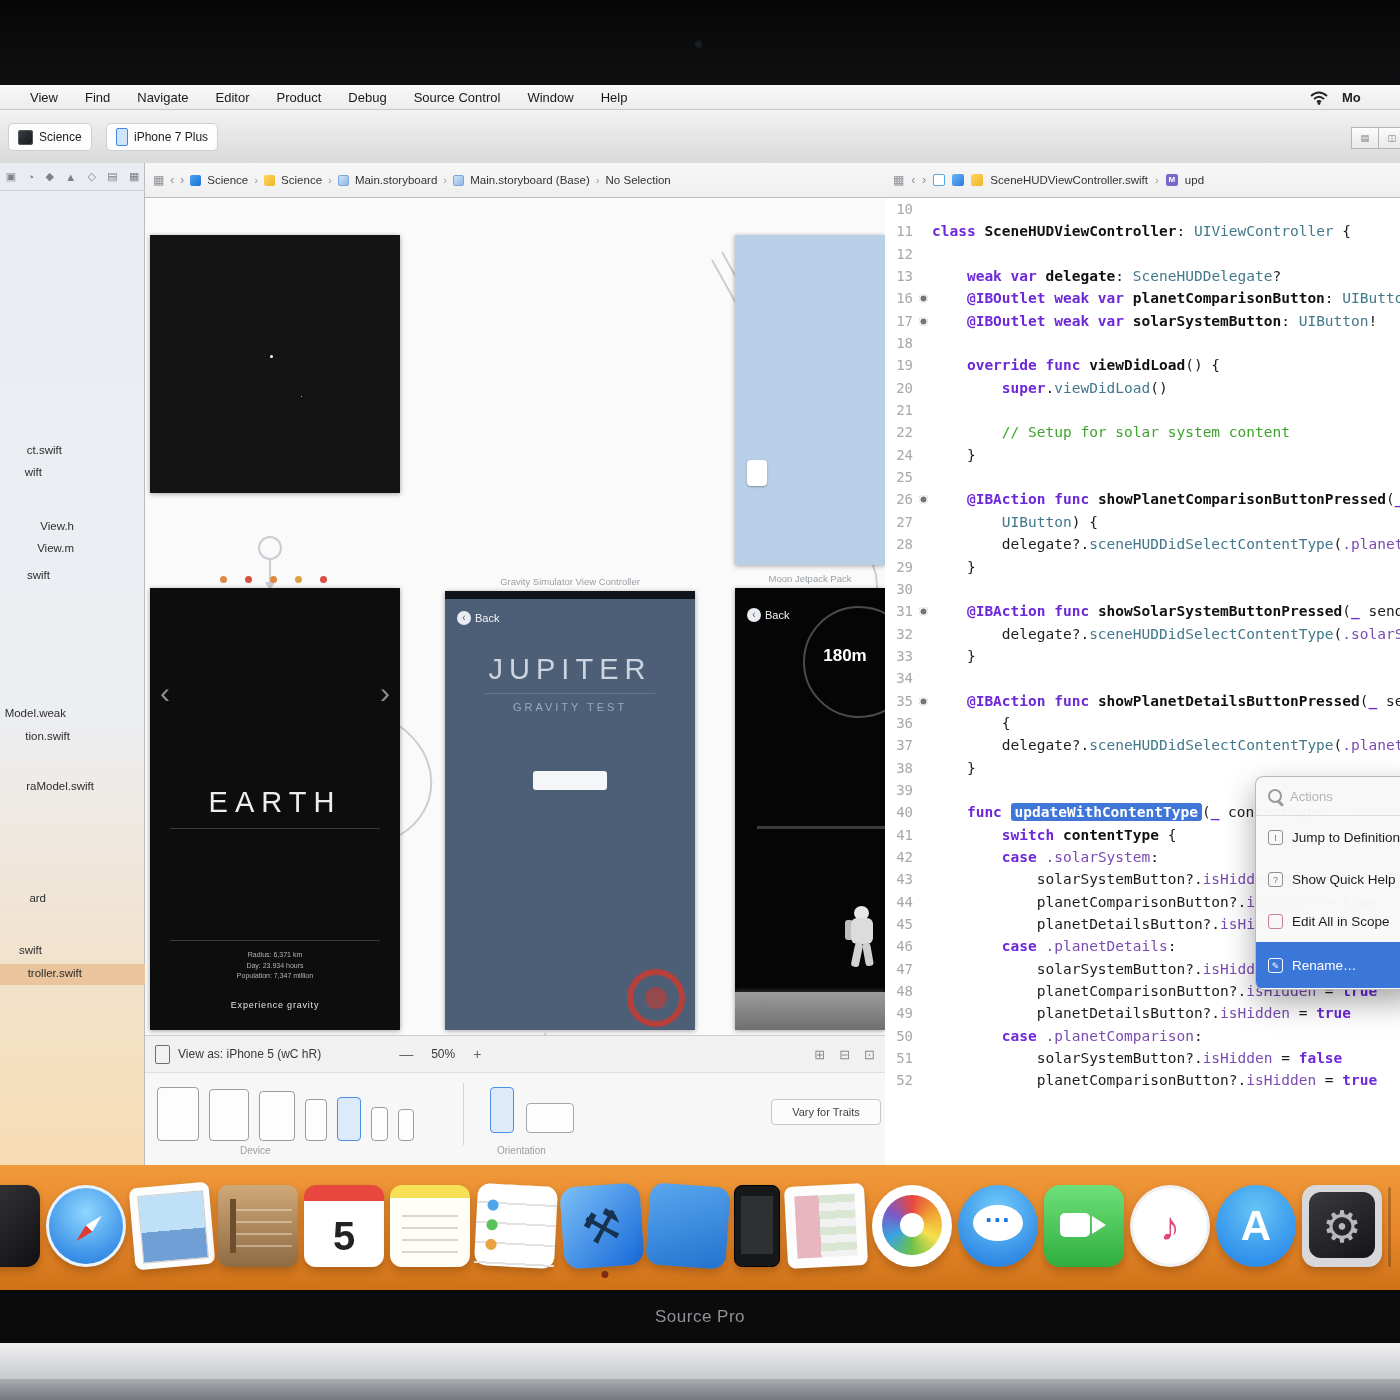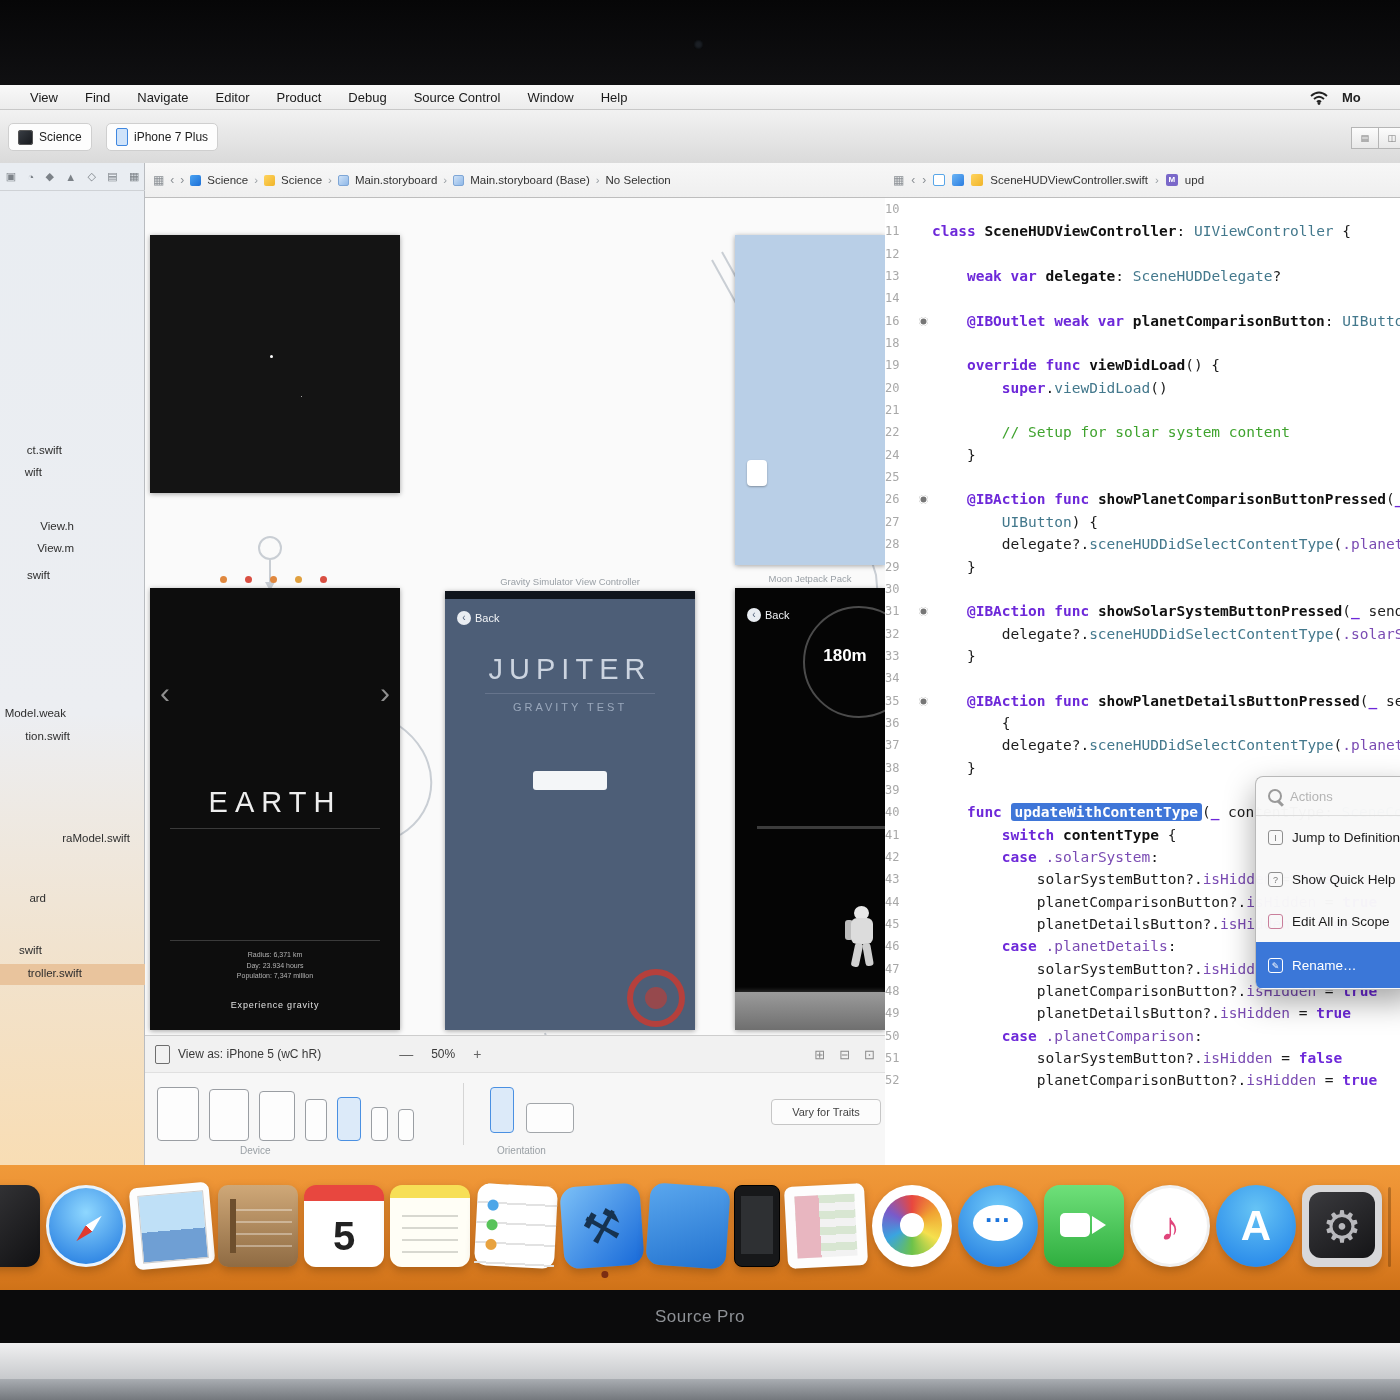--- a/index.html
+++ b/index.html
@@ -131,21 +131,21 @@
         border-bottom:1px solid #bdbdbd;display:flex;align-items:center;gap:7px;padding:0 8px;box-sizing:border-box;
         font-size:11.5px;color:#333;white-space:nowrap;overflow:hidden}
   .sq{width:12px;height:12px;border-radius:2px;display:inline-block}
   .sq-split{background:#fff;border:1.5px solid #58a6e8;box-sizing:border-box}
   .sq-doc{background:linear-gradient(135deg,#6cb5f5,#2a7de0)}
   .sq-folder{background:linear-gradient(135deg,#ffd45e,#f0b429)}
   .sq-sym{background:#7a68c9;color:#fff;font-size:8px;text-align:center;line-height:12px;font-weight:bold}
   .code{position:absolute;left:0;top:35px;width:515px;height:967px;overflow:hidden;
         font-family:"DejaVu Sans Mono","Liberation Mono",monospace}
   .code-line{display:flex;height:22.35px;line-height:22.35px;white-space:pre}
-  .ln{width:28px;flex:none;text-align:left;padding-right:3px;font-size:12px;color:#a8a8a8}
+  .ln{width:28px;flex:none;text-align:right;padding-right:3px;font-size:14px;color:#a8a8a8}
   .well{width:16px;flex:none;position:relative}
   .well.on::after{content:"";position:absolute;left:3px;top:7px;width:9px;height:9px;border-radius:50%;
         background:#767676;box-shadow:0 0 0 1.5px #fff inset}
   .src{font-size:14.5px;flex:none}
   .tk-k{color:#6d28d9;font-weight:700}
   .tk-t{color:#43788c}
   .tk-f{color:#111;font-weight:600}
   .tk-c{color:#3fa32e}
   .tk-p{color:#7a4bb3}
   .tk-n{color:#1c1c1c}
@@ -305,21 +305,21 @@
         </div>
         <div class="nav-row" style="top: 403px;">
           <span class="nav-label" style="right: 95px;">swift</span>
         </div>
         <div class="nav-row" style="top: 541px;">
           <span class="nav-label" style="right: 79px;">Model.weak</span>
         </div>
         <div class="nav-row" style="top: 564px;">
           <span class="nav-label" style="right: 75px;">tion.swift</span>
         </div>
-        <div class="nav-row" style="top: 666px; margin-left: 36px;">
+        <div class="nav-row" style="top: 614px;">
           <span class="nav-label" style="right: 51px;">raModel.swift</span>
         </div>
         <div class="nav-row" style="top: 726px;">
           <span class="nav-label" style="right: 99px;">ard</span>
         </div>
         <div class="nav-row" style="top: 778px;">
           <span class="nav-label" style="right: 103px;">swift</span>
         </div>
         <div class="nav-row sel" style="top: 801px;">
           <span class="nav-label" style="right: 63px;">troller.swift</span>
@@ -475,22 +475,22 @@
       <span>SceneHUDViewController.swift</span>
       <span class="crumb-sep">›</span>
       <span class="sq sq-sym">M</span>
       <span>upd</span>
     </div>
     <div class="code" id="code-lines">
         <div class="code-line"><span class="ln">10</span><span class="well"></span><span class="src"></span></div>
         <div class="code-line"><span class="ln">11</span><span class="well"></span><span class="src"><span class="tk-k">class </span><span class="tk-f">SceneHUDViewController</span><span class="tk-n">: </span><span class="tk-t">UIViewController</span><span class="tk-n"> {</span></span></div>
         <div class="code-line"><span class="ln">12</span><span class="well"></span><span class="src"></span></div>
         <div class="code-line"><span class="ln">13</span><span class="well"></span><span class="src"><span class="tk-n">    </span><span class="tk-k">weak var </span><span class="tk-f">delegate</span><span class="tk-n">: </span><span class="tk-t">SceneHUDDelegate</span><span class="tk-n">?</span></span></div>
-        <div class="code-line"><span class="ln">14</span><span class="well"></span><span class="src"></span></div>
         <div class="code-line"><span class="ln">16</span><span class="well on"></span><span class="src"><span class="tk-n">    </span><span class="tk-k">@IBOutlet weak var </span><span class="tk-f">planetComparisonButton</span><span class="tk-n">: </span><span class="tk-t">UIButton</span></span></div>
+        <div class="code-line"><span class="ln">17</span><span class="well on"></span><span class="src"><span class="tk-n">    </span><span class="tk-k">@IBOutlet weak var </span><span class="tk-f">solarSystemButton</span><span class="tk-n">: </span><span class="tk-t">UIButton</span><span class="tk-n">!</span></span></div>
         <div class="code-line"><span class="ln">18</span><span class="well"></span><span class="src"></span></div>
         <div class="code-line"><span class="ln">19</span><span class="well"></span><span class="src"><span class="tk-n">    </span><span class="tk-k">override func </span><span class="tk-f">viewDidLoad</span><span class="tk-n">() {</span></span></div>
         <div class="code-line"><span class="ln">20</span><span class="well"></span><span class="src"><span class="tk-n">        </span><span class="tk-k">super</span><span class="tk-n">.</span><span class="tk-t">viewDidLoad</span><span class="tk-n">()</span></span></div>
         <div class="code-line"><span class="ln">21</span><span class="well"></span><span class="src"></span></div>
         <div class="code-line"><span class="ln">22</span><span class="well"></span><span class="src"><span class="tk-n">        </span><span class="tk-c">// Setup for solar system content</span></span></div>
         <div class="code-line"><span class="ln">24</span><span class="well"></span><span class="src"><span class="tk-n">    }</span></span></div>
         <div class="code-line"><span class="ln">25</span><span class="well"></span><span class="src"></span></div>
         <div class="code-line"><span class="ln">26</span><span class="well on"></span><span class="src"><span class="tk-n">    </span><span class="tk-k">@IBAction func </span><span class="tk-f">showPlanetComparisonButtonPressed</span><span class="tk-n">(</span><span class="tk-k">_</span></span></div>
         <div class="code-line"><span class="ln">27</span><span class="well"></span><span class="src"><span class="tk-n">        </span><span class="tk-t">UIButton</span><span class="tk-n">) {</span></span></div>
         <div class="code-line"><span class="ln">28</span><span class="well"></span><span class="src"><span class="tk-n">        delegate?.</span><span class="tk-t">sceneHUDDidSelectContentType</span><span class="tk-n">(</span><span class="tk-p">.planetComparison</span></span></div>

